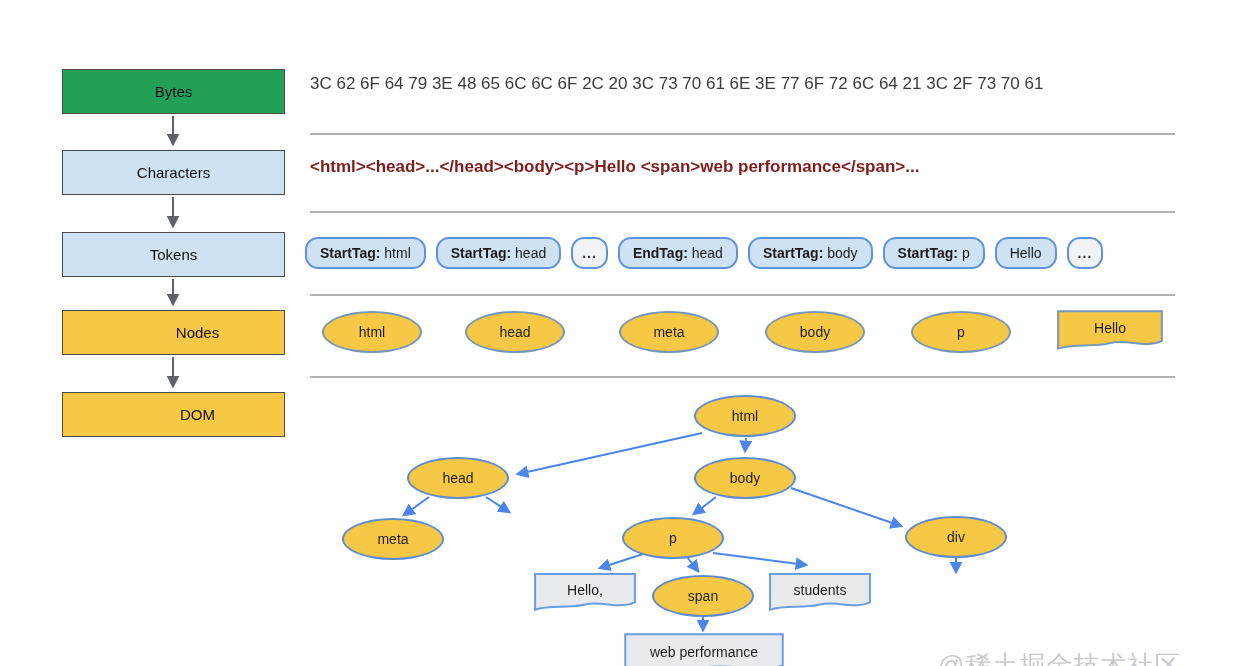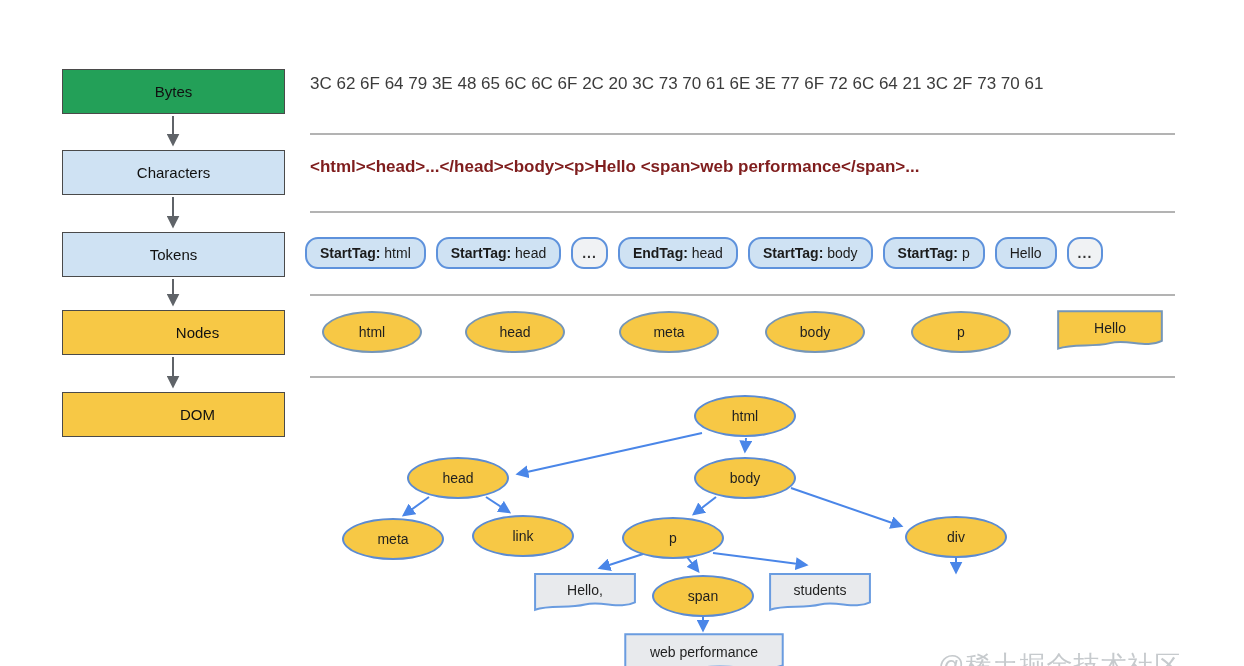--- a/index.html
+++ b/index.html
@@ -149,23 +149,20 @@
     </div>
   <div class="ellipse ell-blue" style="left:407px;top:425px">
       <span>head</span>
     </div>
   <div class="ellipse ell-blue" style="left:694px;top:425px">
       <span>body</span>
     </div>
   <div class="ellipse ell-blue" style="left:342px;top:486px">
       <span>meta</span>
     </div>
-  <div class="ellipse ell-blue" style="left:472px;top:483px">
-      <span>link</span>
-    </div>
   <div class="ellipse ell-blue" style="left:622px;top:485px">
       <span>p</span>
     </div>
   <div class="ellipse ell-blue" style="left:905px;top:484px">
       <span>div</span>
     </div>
   <div class="ellipse ell-blue" style="left:652px;top:543px">
       <span>span</span>
     </div>
 

